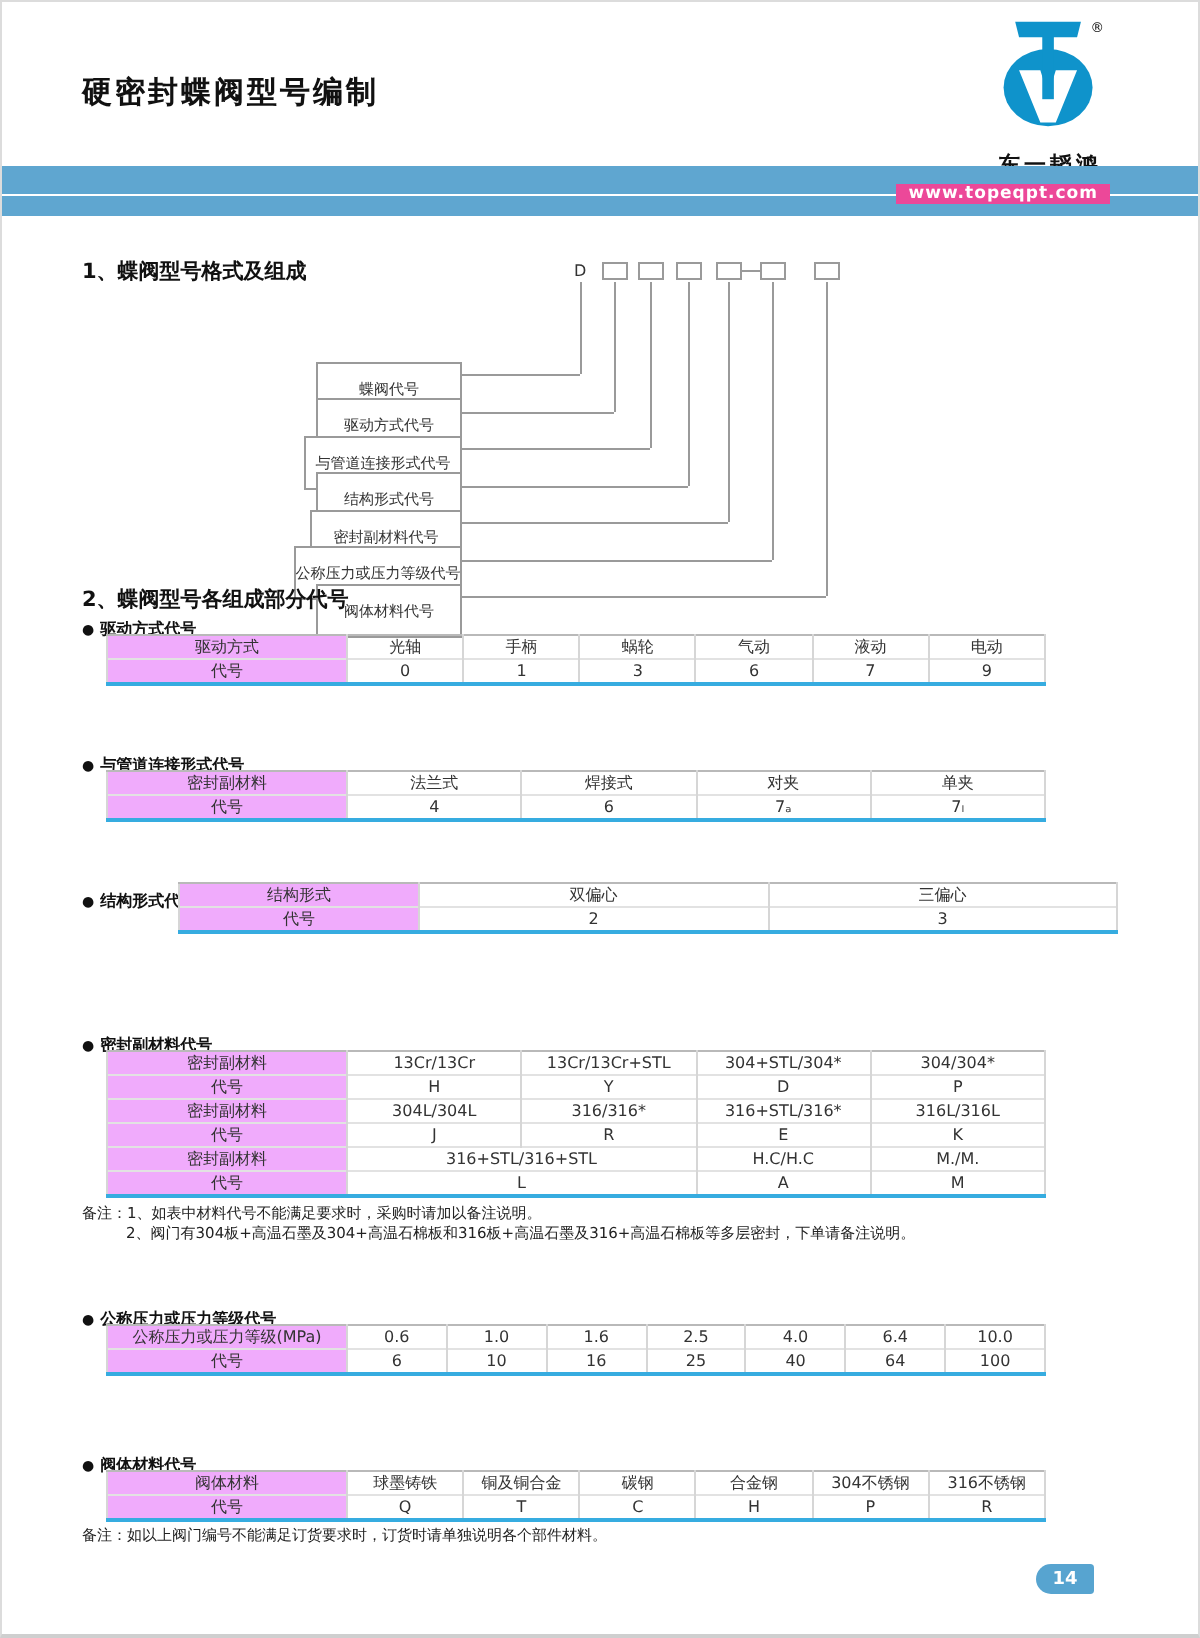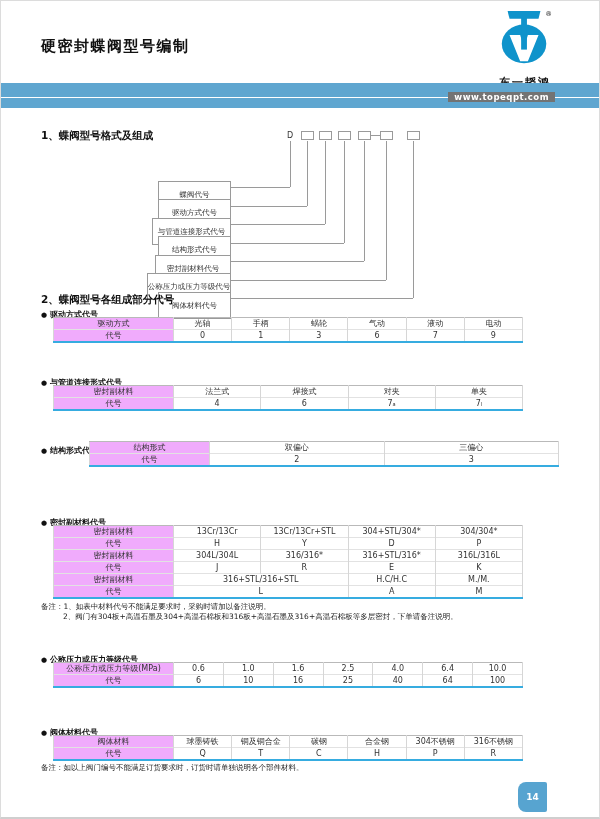--- a/index.html
+++ b/index.html
@@ -37,21 +37,21 @@
                table-layout:fixed; font-size:8px; color:#333; }
   table.code th, table.code td { height:12px; text-align:center; vertical-align:middle;
                font-weight:normal; border-left:1px solid #d6d6d6; border-right:1px solid #d6d6d6;
                border-top:1px solid #e2e2e2; padding:0 1px; overflow:hidden; white-space:nowrap; }
   table.code tr:first-child th, table.code tr:first-child td { border-top:1px solid #b9b9b9; }
   table.code { border-bottom:2px solid #36ace0; }
   table.code th.hc { background:#f0abfc; }
   table.code col.chead { width:120px; }
   .note { position:absolute; font-size:7.5px; color:#222; white-space:nowrap; }
 
-  .page-badge { position:absolute; left:517px; top:781px; width:29px; height:30px;
+  .page-badge { position:absolute; left:517px; top:781px; width:29px; height:15px;
                 border-radius:8px 2px 2px 8px; color:#fff; font-size:9px; font-weight:bold;
                 display:flex; align-items:center; justify-content:center; }
 </style>
 </head>
 <body>
 
 <div class="page">
 
   <div class="doc-title">硬密封蝶阀型号编制</div>
 
@@ -61,21 +61,21 @@
       <polygon points="14,29 25,29 29,42 33,29 44,29 33,56 25,56" fill="#ffffff"></polygon>
       <rect x="26" y="8" width="6" height="36" fill="#0f93cb"></rect>
       <polygon points="12,4 46,4 44,12 14,12" fill="#0f93cb"></polygon>
       <text x="51" y="9" font-size="7" fill="#111">®</text>
     </svg>
     <div class="logo-text">东一韬鸿</div>
   </div>
 
   <div class="band" style="background:#5fa6d0;">
     <div class="band-line"></div>
-    <span class="band-site" style="background:#737373;">www.topeqpt.com</span>
+    <span class="band-site" style="background:#ec4899;">www.topeqpt.com</span>
   </div>
 
   <div class="sec-h" style="top:128px;">1、蝶阀型号格式及组成</div>
 
   <div>
     <span class="dchar" style="left:286px; top:130px;">D</span>
     <div class="fbox" style="left:300px; top:130px;"></div>
     <div class="fbox" style="left:318px; top:130px;"></div>
     <div class="fbox" style="left:337px; top:130px;"></div>
     <div class="fbox" style="left:357px; top:130px;"></div>

